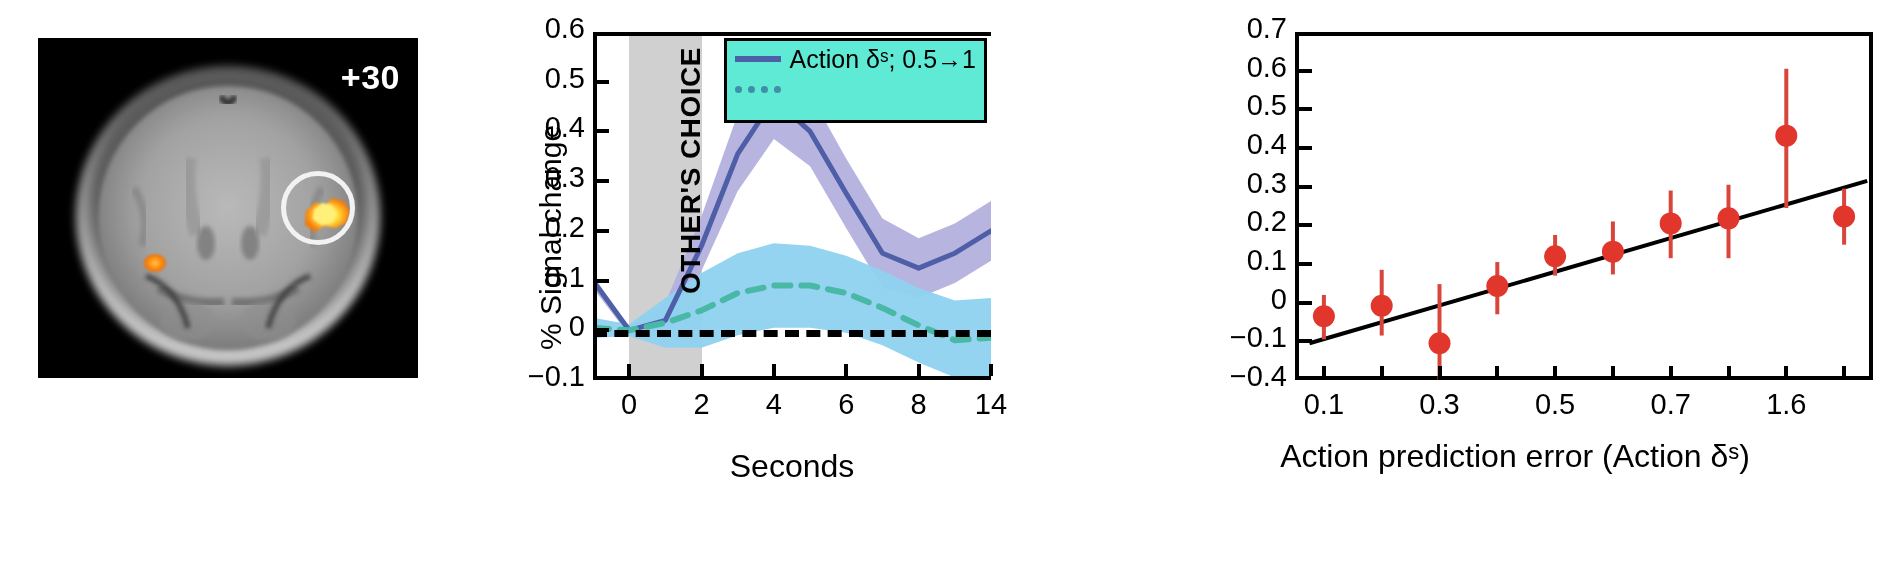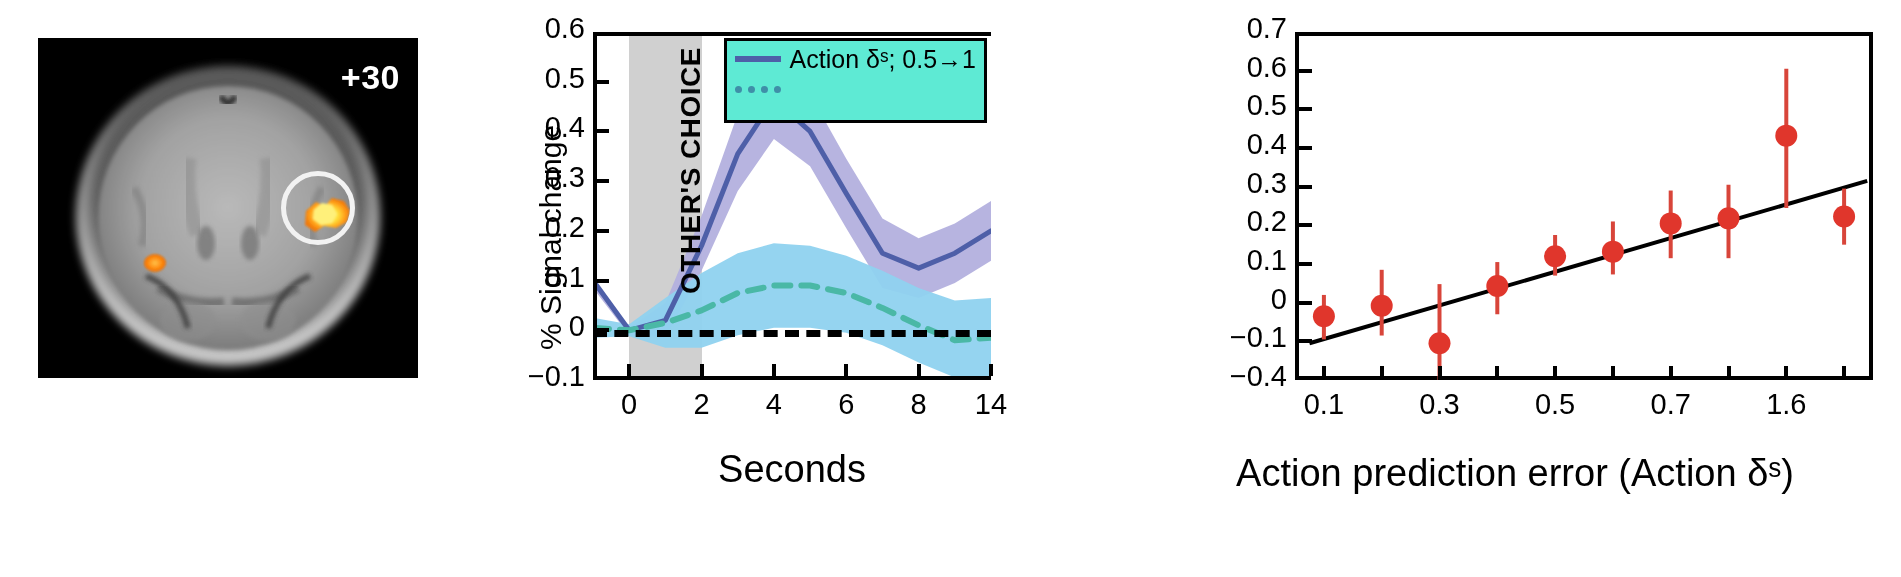--- a/index.html
+++ b/index.html
@@ -17,21 +17,21 @@
 
   
   .chart-panel{position:absolute;}
   .plot{position:absolute;background:#fff;box-sizing:border-box;}
   .axis-line{position:absolute;background:#000;}
   .tick{position:absolute;background:#000;}
   .ytick-label{position:absolute;font-size:29px;color:#000;text-align:right;white-space:nowrap;
                font-family:"Liberation Sans",sans-serif;}
   .xtick-label{position:absolute;font-size:29px;color:#000;text-align:center;white-space:nowrap;
                font-family:"Liberation Sans",sans-serif;}
-  .axis-title{position:absolute;font-size:38px;color:#000;white-space:nowrap;text-align:center;
+  .axis-title{position:absolute;font-size:32px;color:#000;white-space:nowrap;text-align:center;
               font-family:"Liberation Sans",sans-serif;}
   .ylabel-rot{position:absolute;font-size:30px;color:#000;white-space:nowrap;
               transform-origin:0 0;transform:rotate(-90deg);font-family:"Liberation Sans",sans-serif;}
 
   
   #timecourse-panel{left:500px;top:20px;width:540px;height:540px;}
   #tc-plot{left:93px;top:12px;width:398px;height:348px;}
   .shade-band{position:absolute;background:#d0d0d0;}
   .event-label{position:absolute;font-size:28px;font-weight:bold;color:#000;letter-spacing:.5px;
                white-space:nowrap;transform-origin:0 0;transform:rotate(-90deg);
@@ -257,16 +257,16 @@
         <div class="tick" style="left:480.9px;top:346px;width:4px;height:14px;"></div>
         <div class="tick" style="left:596.5px;top:346px;width:4px;height:14px;"></div>
         <div class="tick" style="left:712.1px;top:346px;width:4px;height:14px;"></div>
         <div class="xtick-label" style="left:148.9px;top:368px;width:90px;">0.1</div>
         <div class="xtick-label" style="left:264.5px;top:368px;width:90px;">0.3</div>
         <div class="xtick-label" style="left:380.1px;top:368px;width:90px;">0.5</div>
         <div class="xtick-label" style="left:495.69999999999993px;top:368px;width:90px;">0.7</div>
         <div class="xtick-label" style="left:611.3px;top:368px;width:90px;">1.6</div>
       </div>
 
-    <div class="axis-title" style="left:0px;top:432px;width:770px;">Action prediction error (Action δˢ)</div>
+    <div class="axis-title" style="left:0px;top:418px;width:770px;">Action prediction error (Action δˢ)</div>
   </div>
 
 </div>
 
 </body></html>

